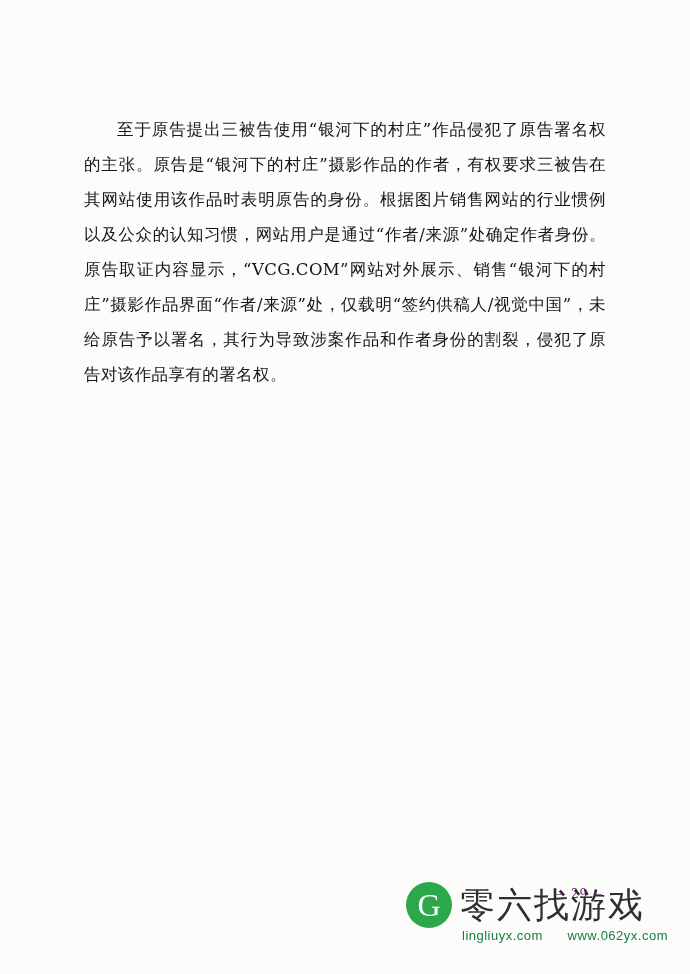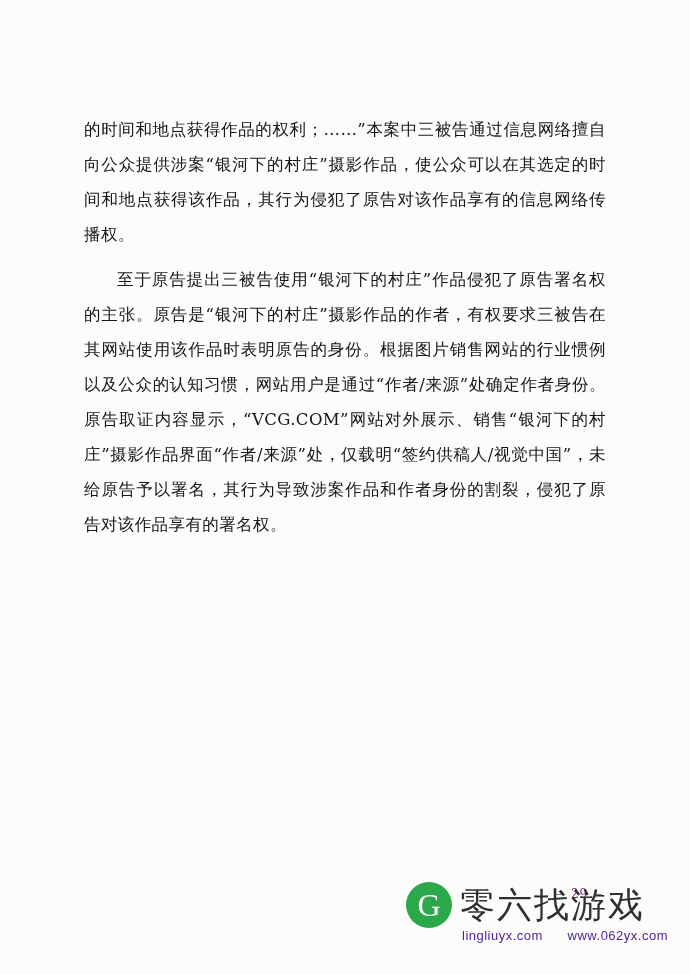--- a/index.html
+++ b/index.html
@@ -85,34 +85,33 @@
   }
   .wm-sub {
     position: absolute;
     left: 56px;
     top: 52px;
     width: 206px;
     display: flex;
     justify-content: space-between;
     font-family: "Liberation Sans", sans-serif;
     font-size: 13px;
-    color: #4c1d95;
+    color: #15803d;
     letter-spacing: 0.5px;
   }
   .para + .para {
     margin-top: 10px;
   }
 </style>
 </head>
 <body>
 
 <div class="page">
 
   <div class="doc-body">
-    <p class="para">的时间和地点获得作品的权利；……”本案中三被告通过信息网络擅自向公众提供涉案“银河下的村庄”摄影作品，使公众可以在其选定的时间和地点获得该作品，其行为侵犯了原告对该作品享有的信息网络传播权。</p>
     <p class="para indent">至于原告提出三被告使用“银河下的村庄”作品侵犯了原告署名权的主张。原告是“银河下的村庄”摄影作品的作者，有权要求三被告在其网站使用该作品时表明原告的身份。根据图片销售网站的行业惯例以及公众的认知习惯，网站用户是通过“作者/来源”处确定作者身份。原告取证内容显示，“VCG.COM”网站对外展示、销售“银河下的村庄”摄影作品界面“作者/来源”处，仅载明“签约供稿人/视觉中国”，未给原告予以署名，其行为导致涉案作品和作者身份的割裂，侵犯了原告对该作品享有的署名权。</p>
   </div>
 
   <div class="page-number">－ 29 －</div>
 
   <div class="watermark">
     <div class="wm-logo">G</div>
     <div class="wm-title">零六找游戏</div>
     <div class="wm-sub">
       <span>lingliuyx.com</span>

